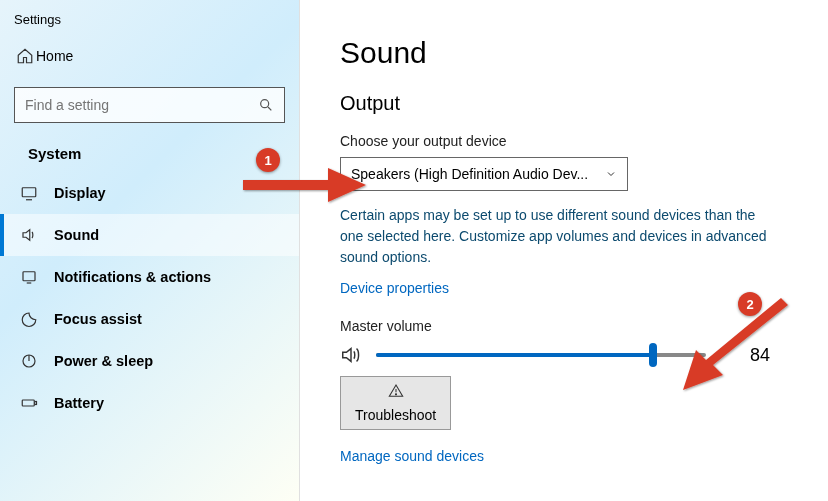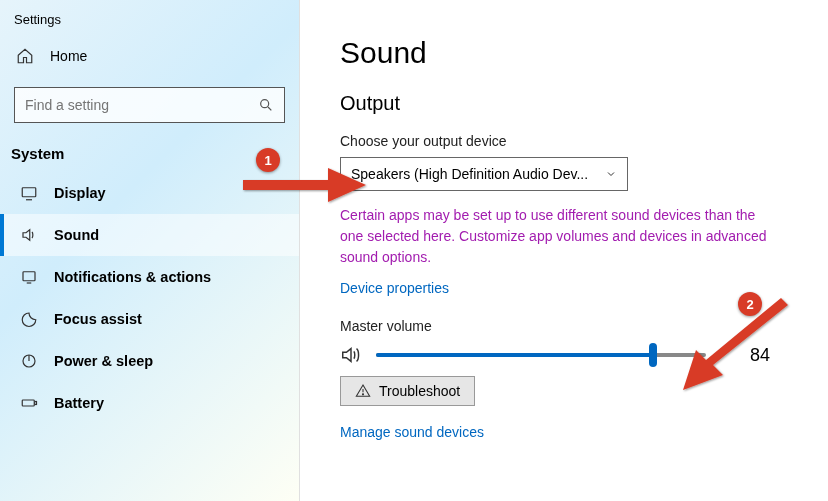--- a/index.html
+++ b/index.html
@@ -1,40 +1,40 @@
 <!DOCTYPE html>
 <html><head>
   <meta charset="utf-8">
   <style>
     * { box-sizing: border-box; margin: 0; padding: 0; }
     html, body { width: 828px; height: 501px; font-family: "Segoe UI", sans-serif; font-size: 14px; overflow: hidden; background: #fff; }
     .window { display: flex; height: 100%; }
     .sidebar { width: 300px; height: 100%; border-right: 1px solid #e0e0e0; background: linear-gradient(135deg, #e6f4fb 0%, #d0edfc 40%, #fefff5 100%); padding: 10px 0 0 0; position: relative; }
     .title { font-size: 13px; padding: 2px 0 10px 14px; color: #000; }
-    .home-row { display: flex; align-items: center; gap: 14px; padding: 10px 16px; margin-bottom: 12px; cursor: pointer; }
+    .home-row { display: flex; align-items: center; padding: 10px 16px; margin-bottom: 12px; cursor: pointer; }
     .search-box { display: flex; align-items: center; justify-content: space-between; margin: 0 14px 16px 14px; border: 1px solid #555; background: rgba(255,255,255,0.8); height: 36px; padding: 0 10px; }
     .search-box input { border: none; outline: none; background: transparent; flex: 1; font-size: 14px; color: #666; }
-    .section-header { font-weight: 600; padding: 6px 16px 10px 11px; font-size: 15px; }
+    .section-header { font-weight: 600; padding: 6px 16px 10px 28px; font-size: 15px; }
     .nav-item { display: flex; align-items: center; gap: 14px; padding: 12px 16px; border-left: 4px solid transparent; cursor: pointer; font-size: 14.5px; font-weight: bold; }
     .nav-item.active { border-left-color: #0078d4; background: rgba(255,255,255,0.5); }
     .nav-icon { width: 20px; text-align: center; font-size: 16px; }
     .main { flex: 1; padding: 36px 24px 0 40px; overflow: hidden; position: relative; background: #fff; }
     .page-title { font-size: 30px; font-weight: 400; margin-bottom: 22px; }
     .sub-title { font-size: 20px; font-weight: 400; margin-bottom: 18px; }
     .field-label { font-size: 14px; margin-bottom: 8px; color: #222; }
     .dropdown { width: 288px; height: 34px; border: 1px solid #666; display: flex; align-items: center; justify-content: space-between; padding: 0 10px; cursor: pointer; margin-bottom: 14px; background: #fff; }
     .dropdown span { white-space: nowrap; overflow: hidden; text-overflow: ellipsis; }
-    .help-text { font-size: 14px; color: #a21caf; line-height: 1.5; max-width: 430px; margin-bottom: 12px; }
+    .help-text { font-size: 14px; color: #0c4a6e; line-height: 1.5; max-width: 430px; margin-bottom: 12px; }
     .link { color: #0067c0; font-size: 14px; cursor: pointer; display: inline-block; }
     .volume-row { display: flex; align-items: center; gap: 14px; margin-top: 10px; margin-bottom: 10px; }
     .slider-track { flex: 1; max-width: 330px; height: 4px; background: #888; position: relative; border-radius: 2px; cursor: pointer; }
     .slider-fill { position: absolute; left: 0; top: 0; bottom: 0; width: 84%; background: #0067c0; border-radius: 2px; }
     .slider-thumb { position: absolute; left: 84%; top: 50%; transform: translate(-50%, -50%); width: 8px; height: 24px; background: #0067c0; border-radius: 4px; }
     .vol-value { font-size: 18px; margin-left: 30px; }
-    .troubleshoot-btn { display: inline-flex; align-items: center; gap: 8px; border: 1px solid #999; background: #e6e6e6; padding: 6px 14px; cursor: pointer; margin-bottom: 18px; }
+    .troubleshoot-btn { display: inline-flex; align-items: center; gap: 8px; border: 1px solid #999; background: #e6e6e6; padding: 6px 14px; cursor: pointer; margin-bottom: 18px; flex-direction: column; }
     .annot-badge { position: absolute; width: 24px; height: 24px; background: #d83b27; border-radius: 50%; color: #fff; font-weight: bold; font-size: 13px; display: flex; align-items: center; justify-content: center; box-shadow: 0 1px 3px rgba(0,0,0,0.4); z-index: 20; }
     .arrow1 { position: absolute; left: 238px; top: 160px; z-index: 15; pointer-events: none; }
     .arrow2 { position: absolute; right: 30px; top: 295px; z-index: 15; pointer-events: none; }
     svg { display: block; }
   </style>
 </head>
 <body>
 
 <div class="window">
 

